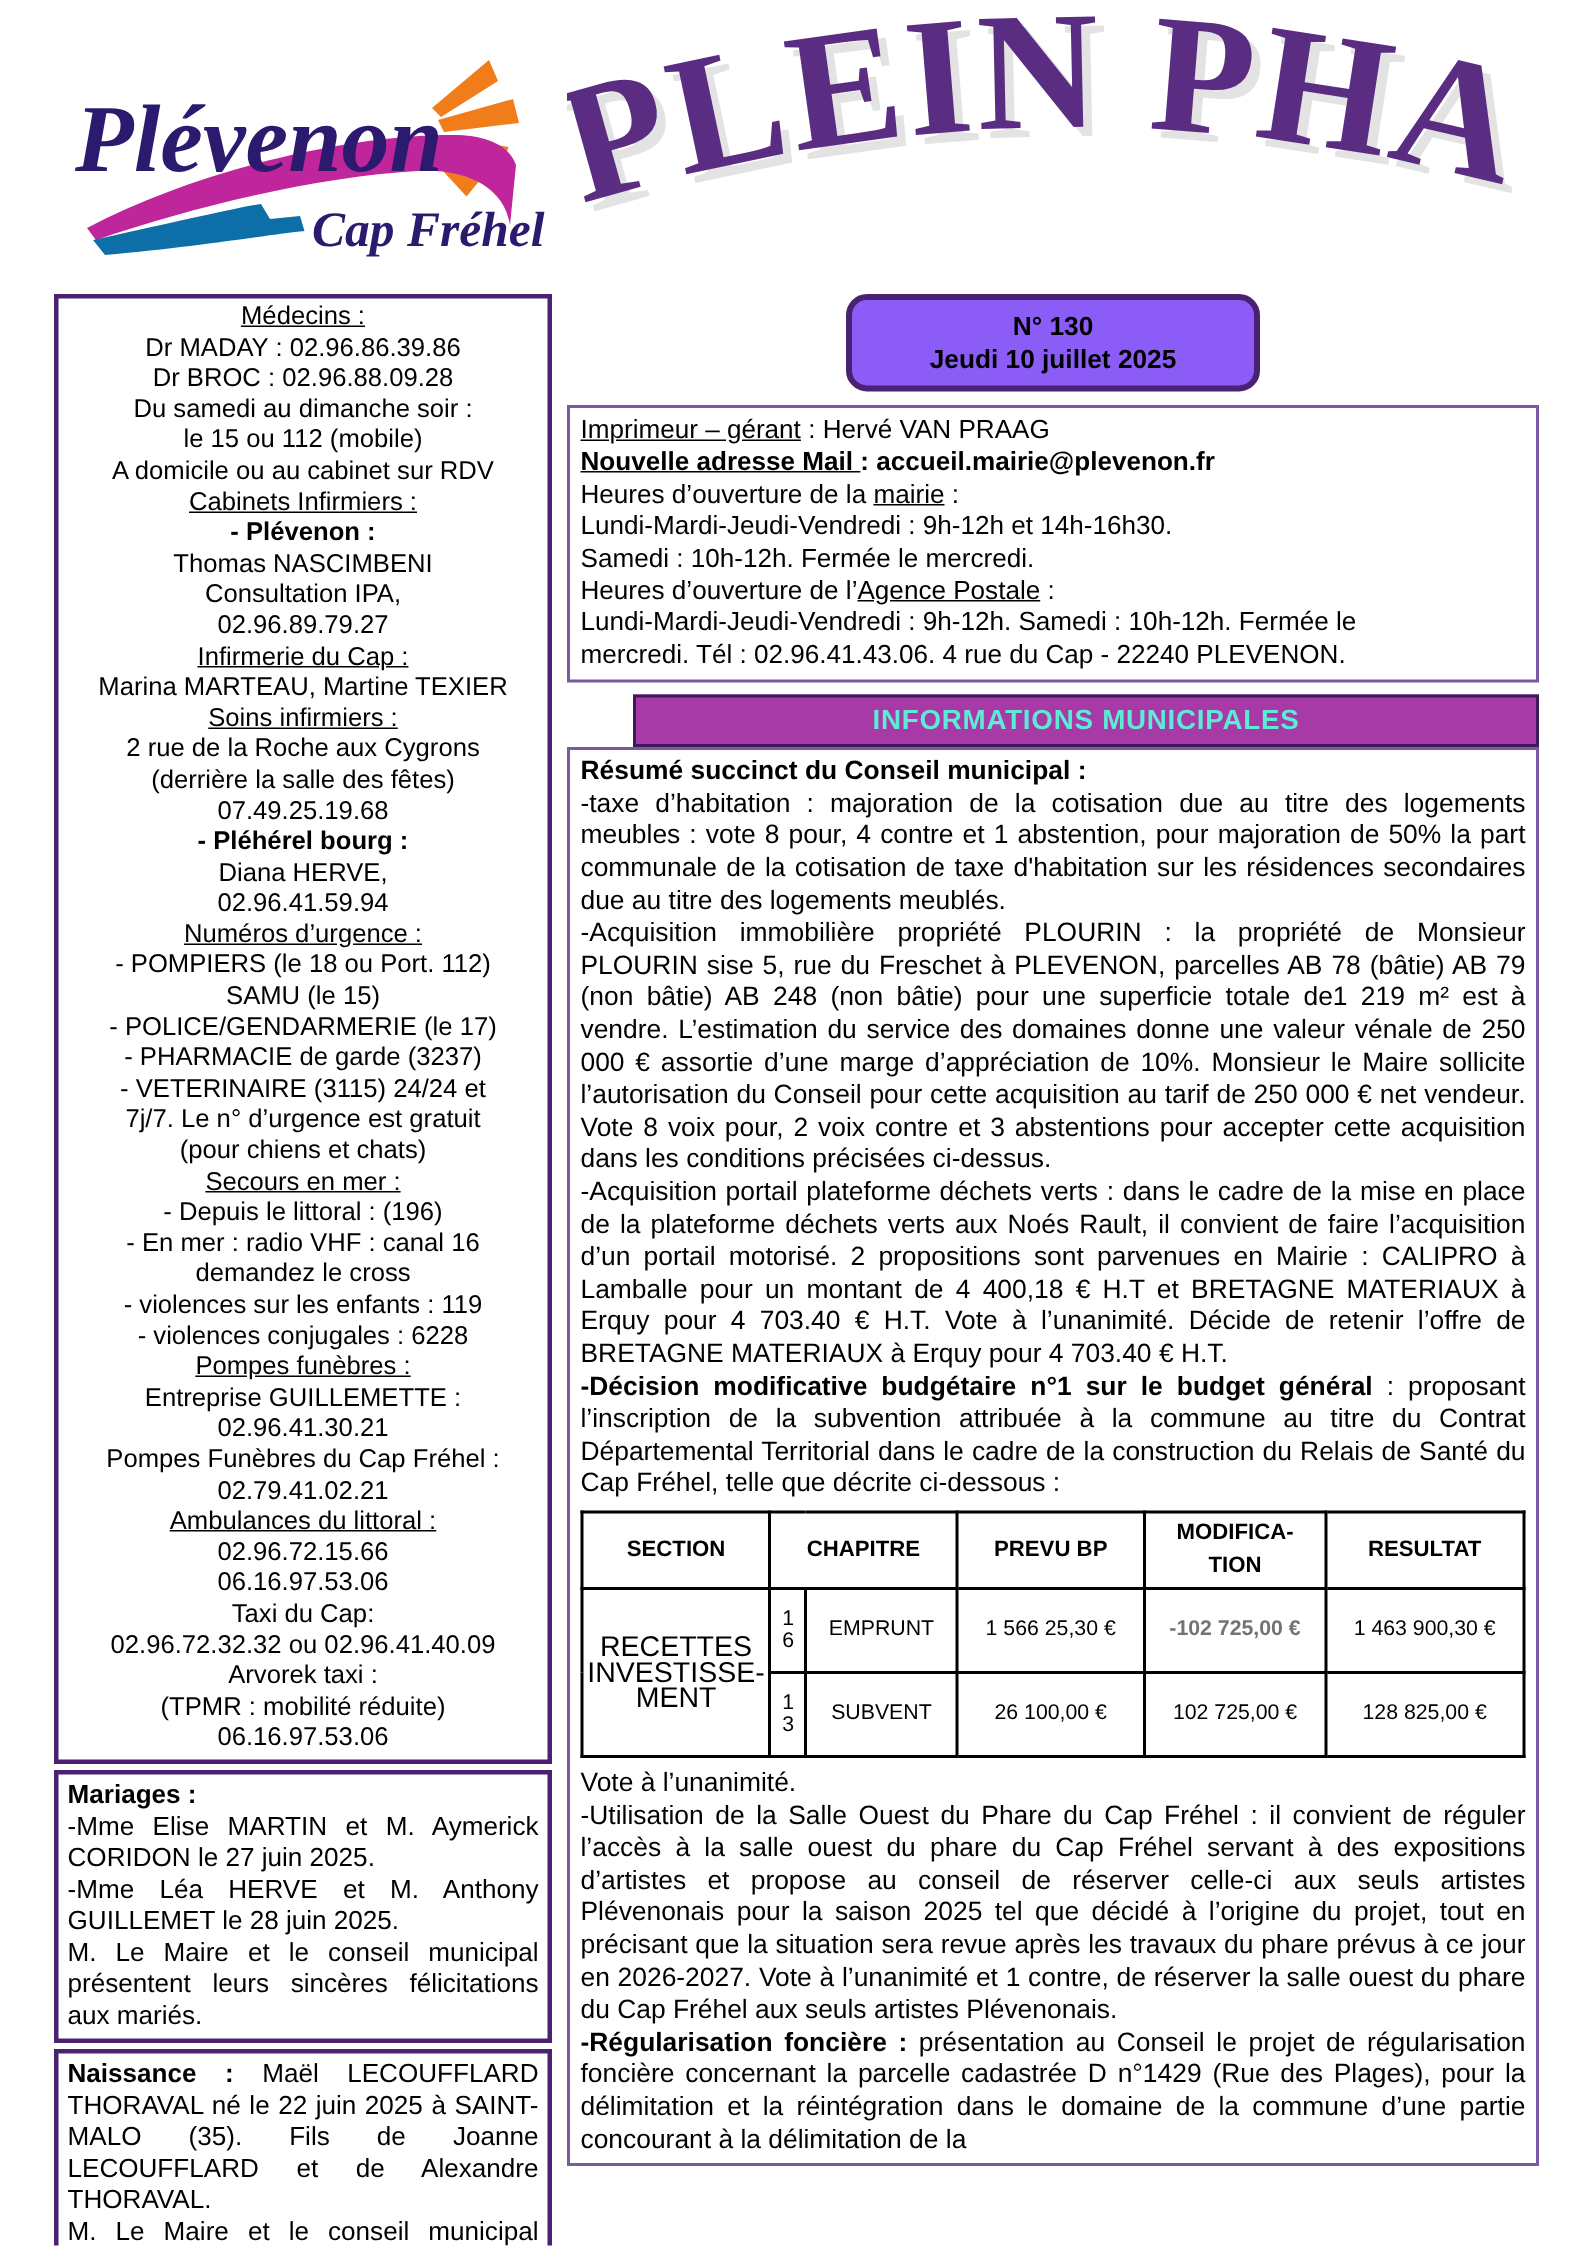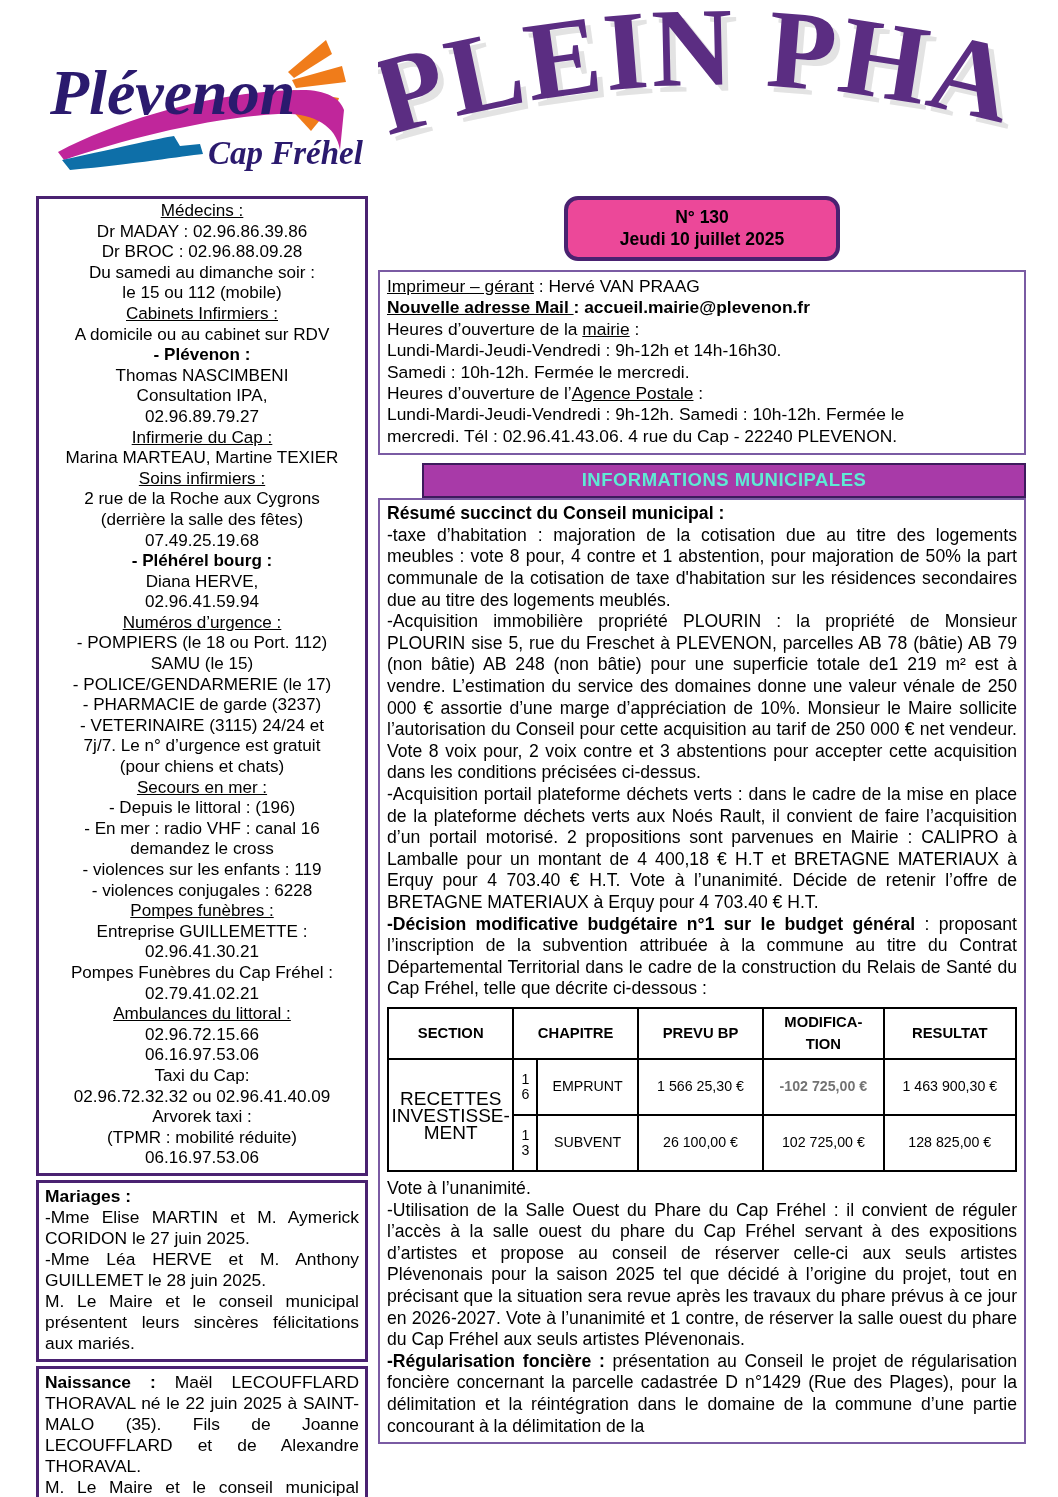--- a/index.html
+++ b/index.html
@@ -39,21 +39,21 @@
   #rightcol{position:absolute;left:378px;top:196px;width:648px;}
   #issue-badge{
     margin:0 auto 0 auto;
     width:276px;
     border:4px solid #4a2271;
     border-radius:14px;
     text-align:center;
     font-weight:bold;font-size:17.5px;line-height:22px;
     padding:6px 0 7px 0;
     box-sizing:border-box;
-    background:#ec4899;
+    background:#8b5cf6;
   }
   #imprint-box{
     margin-top:9px;
     border:2px solid #7a5ba3;
     padding:4px 7px 6px 7px;
     font-size:17.4px;line-height:21.4px;
     box-sizing:border-box;
   }
   #imprint-box .ln{white-space:nowrap;}
   #banner-wrap{margin-top:8px;padding-left:44px;}
@@ -145,22 +145,22 @@
 
 <div id="sidebar">
 
   <div class="box" id="contacts-box">
 
   <div class="ln"><span class="u">Médecins :</span></div>
       <div class="ln"><span>Dr MADAY : 02.96.86.39.86</span></div>
       <div class="ln"><span>Dr BROC : 02.96.88.09.28</span></div>
       <div class="ln"><span>Du samedi au dimanche soir :</span></div>
       <div class="ln"><span>le 15 ou 112 (mobile)</span></div>
+      <div class="ln"><span>A domicile ou au cabinet sur RDV</span></div>
       <div class="ln"><span class="u">Cabinets Infirmiers :</span></div>
-      <div class="ln"><span>A domicile ou au cabinet sur RDV</span></div>
       <div class="ln"><span class="b">- Plévenon :</span></div>
       <div class="ln"><span>Thomas NASCIMBENI</span></div>
       <div class="ln"><span>Consultation IPA,</span></div>
       <div class="ln"><span>02.96.89.79.27</span></div>
       <div class="ln"><span class="u">Infirmerie du Cap :</span></div>
       <div class="ln"><span>Marina MARTEAU, Martine TEXIER</span></div>
       <div class="ln"><span class="u">Soins infirmiers :</span></div>
       <div class="ln"><span>2 rue de la Roche aux Cygrons</span></div>
       <div class="ln"><span>(derrière la salle des fêtes)</span></div>
       <div class="ln"><span>07.49.25.19.68</span></div>

